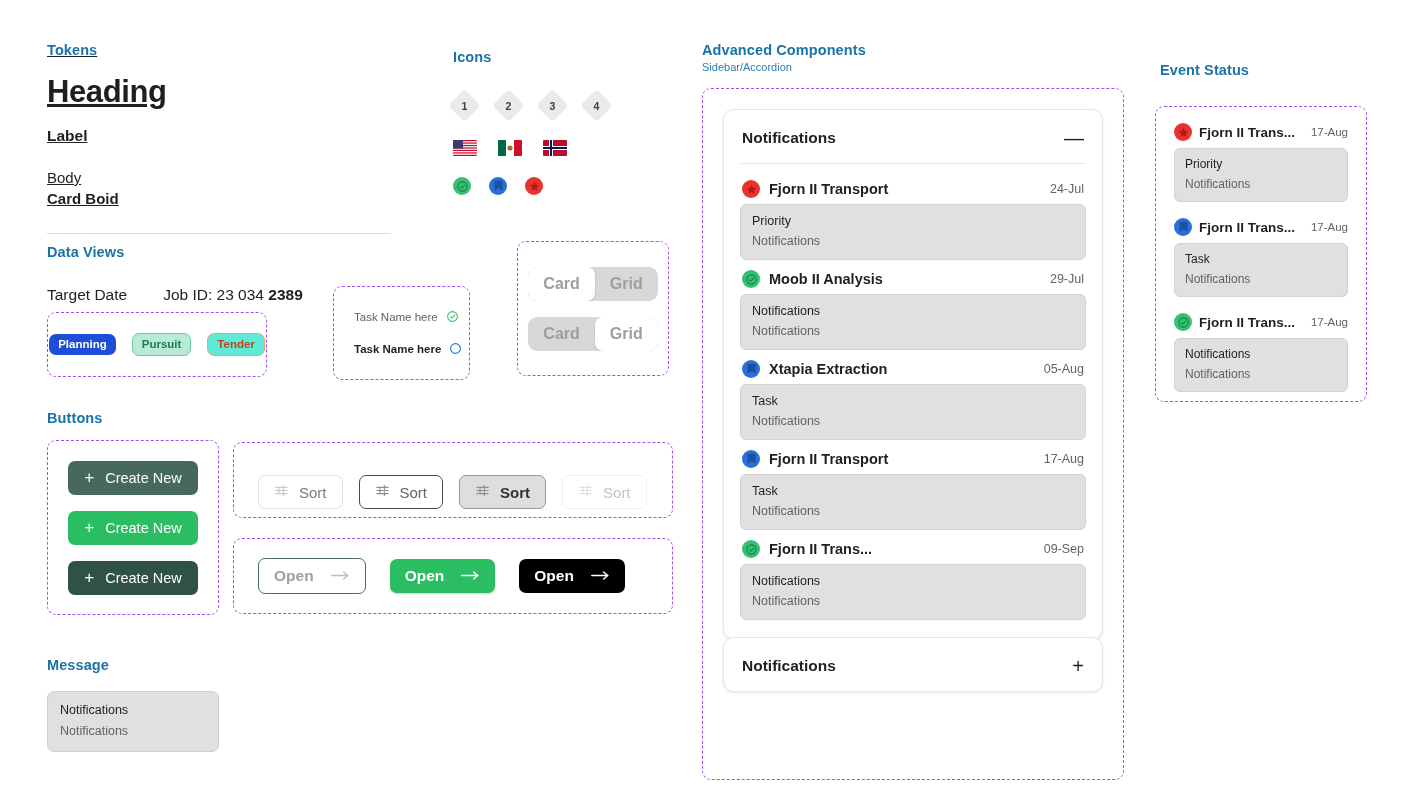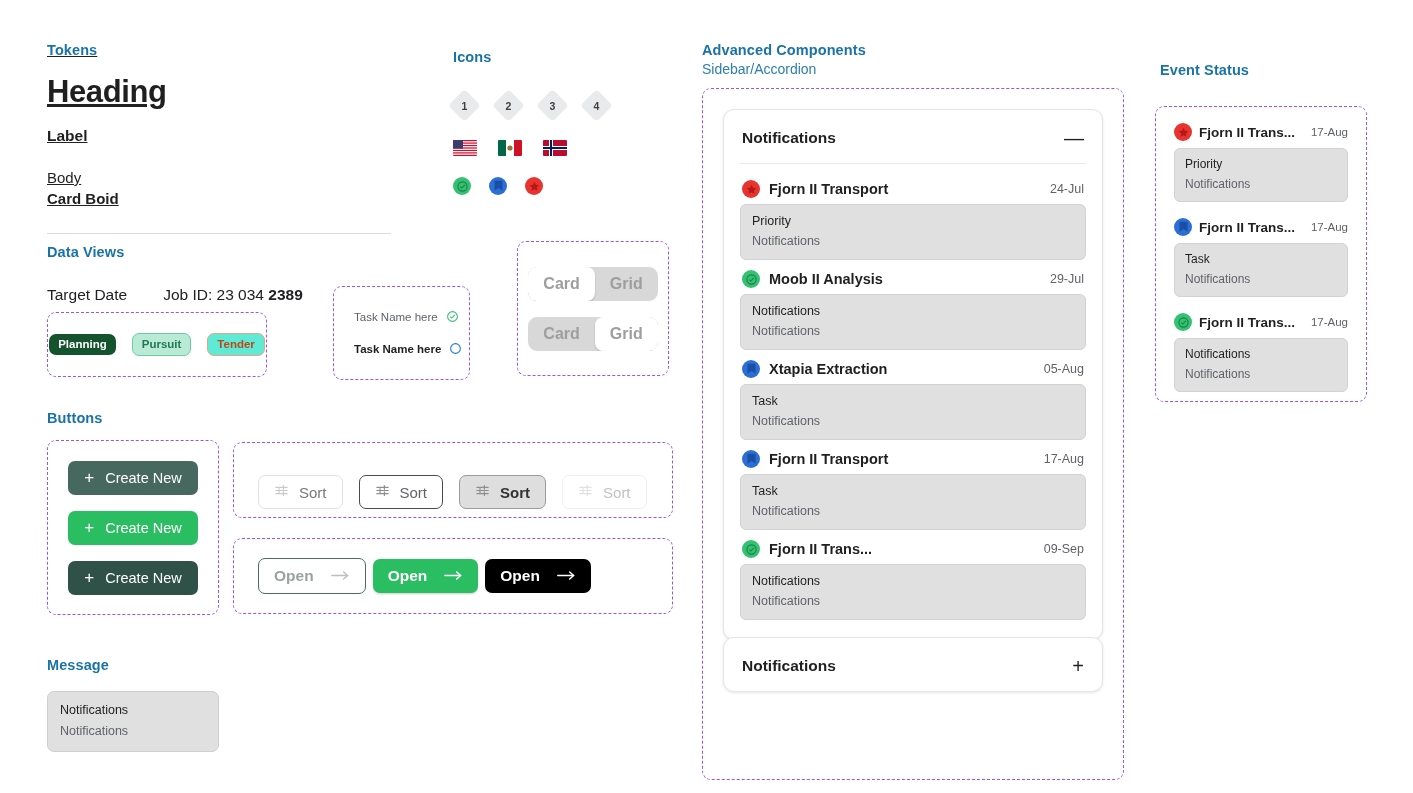--- a/index.html
+++ b/index.html
@@ -11,41 +11,41 @@
     color: #202124;
     position: relative;
     overflow: hidden;
   }
   .page { position:absolute; inset:0; }
 
   
   .sect-title {
     color:#1a73a7; font-weight:700; font-size:14.5px; letter-spacing:.1px;
   }
-  .sect-sub { color:#2b7fb0; font-size:14px; margin-top:3px; }
+  .sect-sub { color:#2b7fb0; font-size:11px; margin-top:3px; }
   .dashed {
     border:1.7px dashed #a24ff0; border-radius:9px;
   }
 
   
   #col-tokens { position:absolute; left:47px; top:42px; width:360px;text-decoration:underline; }
   .tok-heading { font-size:31px; font-weight:700; margin-top:16px; letter-spacing:-.4px; color:#1f1f1f;}
   .tok-label { font-size:15.5px; font-weight:700; margin-top:17px; color:#1f1f1f;}
   .tok-body  { font-size:15px; margin-top:24px; color:#1f1f1f;}
   .tok-bodyb { font-size:15px; font-weight:700; margin-top:4px; color:#1f1f1f;}
   .rule { height:1px; background:#dcdcdc; margin-top:26px; width:344px; }
 
   
   #col-data { position:absolute; left:47px; top:244px; width:640px; }
   .dv-row { margin-top:26px; font-size:15.5px; display:flex; gap:36px; align-items:baseline;}
   .dv-row b { font-weight:700; }
   .chips-box { position:absolute; left:0; top:68px; width:220px; height:65px; display:flex;
                align-items:center; justify-content:center; gap:16px;}
   .chip { font-size:11.5px; font-weight:700; border-radius:7px; padding:5px 9px; line-height:1;}
-  .chip-planning { background:#14532d; color:#ffffff;}
+  .chip-planning { background:#1d4ed8; color:#ffffff;}
   .chip-pursuit  { background:#b8ead6; color:#1f7a52; border:1px solid #6fc9a3;}
   .chip-tender   { background:#5eead4; color:#c0461a; border:1px solid #f0a183;}
 
   
   #taskbox { position:absolute; left:286px; top:42px; width:137px; height:94px;
              display:flex; flex-direction:column; justify-content:center; gap:17px; padding-left:20px;}
   .tn-row { display:flex; align-items:center; gap:8px; font-size:11.5px; color:#5f6368;}
   .tn-row.bold { font-weight:700; color:#1f1f1f;}
 
   
@@ -72,21 +72,21 @@
   #sortbox { position:absolute; left:186px; top:32px; width:440px; height:76px;
              display:flex; align-items:center; gap:16px; padding-left:24px;}
   .sortbtn { display:flex; align-items:center; gap:10px; padding:7px 15px; border-radius:7px;
              font-size:15px; background:#fff; border:1px solid #e2e2e2; color:#78797c;margin-top:24px;}
   .sortbtn.s2 { border:1.6px solid #4a4a4a; color:#5f6368;}
   .sortbtn.s3 { background:#dedede; border:1.4px solid #9a9a9a; color:#333; font-weight:700;}
   .sortbtn.s4 { border:1px solid #efefef; color:#c2c2c2;}
 
   
   #openbox { position:absolute; left:186px; top:128px; width:440px; height:76px;
-             display:flex; align-items:center; gap:7px; padding-left:24px;}
+             display:flex; align-items:center; gap:24px; padding-left:24px;}
   .openbtn { display:flex; align-items:center; gap:17px; padding:8px 15px; border-radius:7px;
              font-size:15.5px; font-weight:700;}
   .o1 { background:#fff; border:1px solid #4c6b63; color:#9aa3a1;}
   .o2 { background:#2bbd62; color:#fff; border:none; box-shadow:0 1px 2px rgba(0,0,0,.2);}
   .o3 { background:#000; color:#fff; border:none; }
 
   
   #col-msg { position:absolute; left:47px; top:657px; width:300px;}
   .msgcard { margin-top:18px; width:172px; background:#e0e0e0; border:1px solid #cfcfcf;
              border-radius:7px; padding:11px 12px 13px;}

